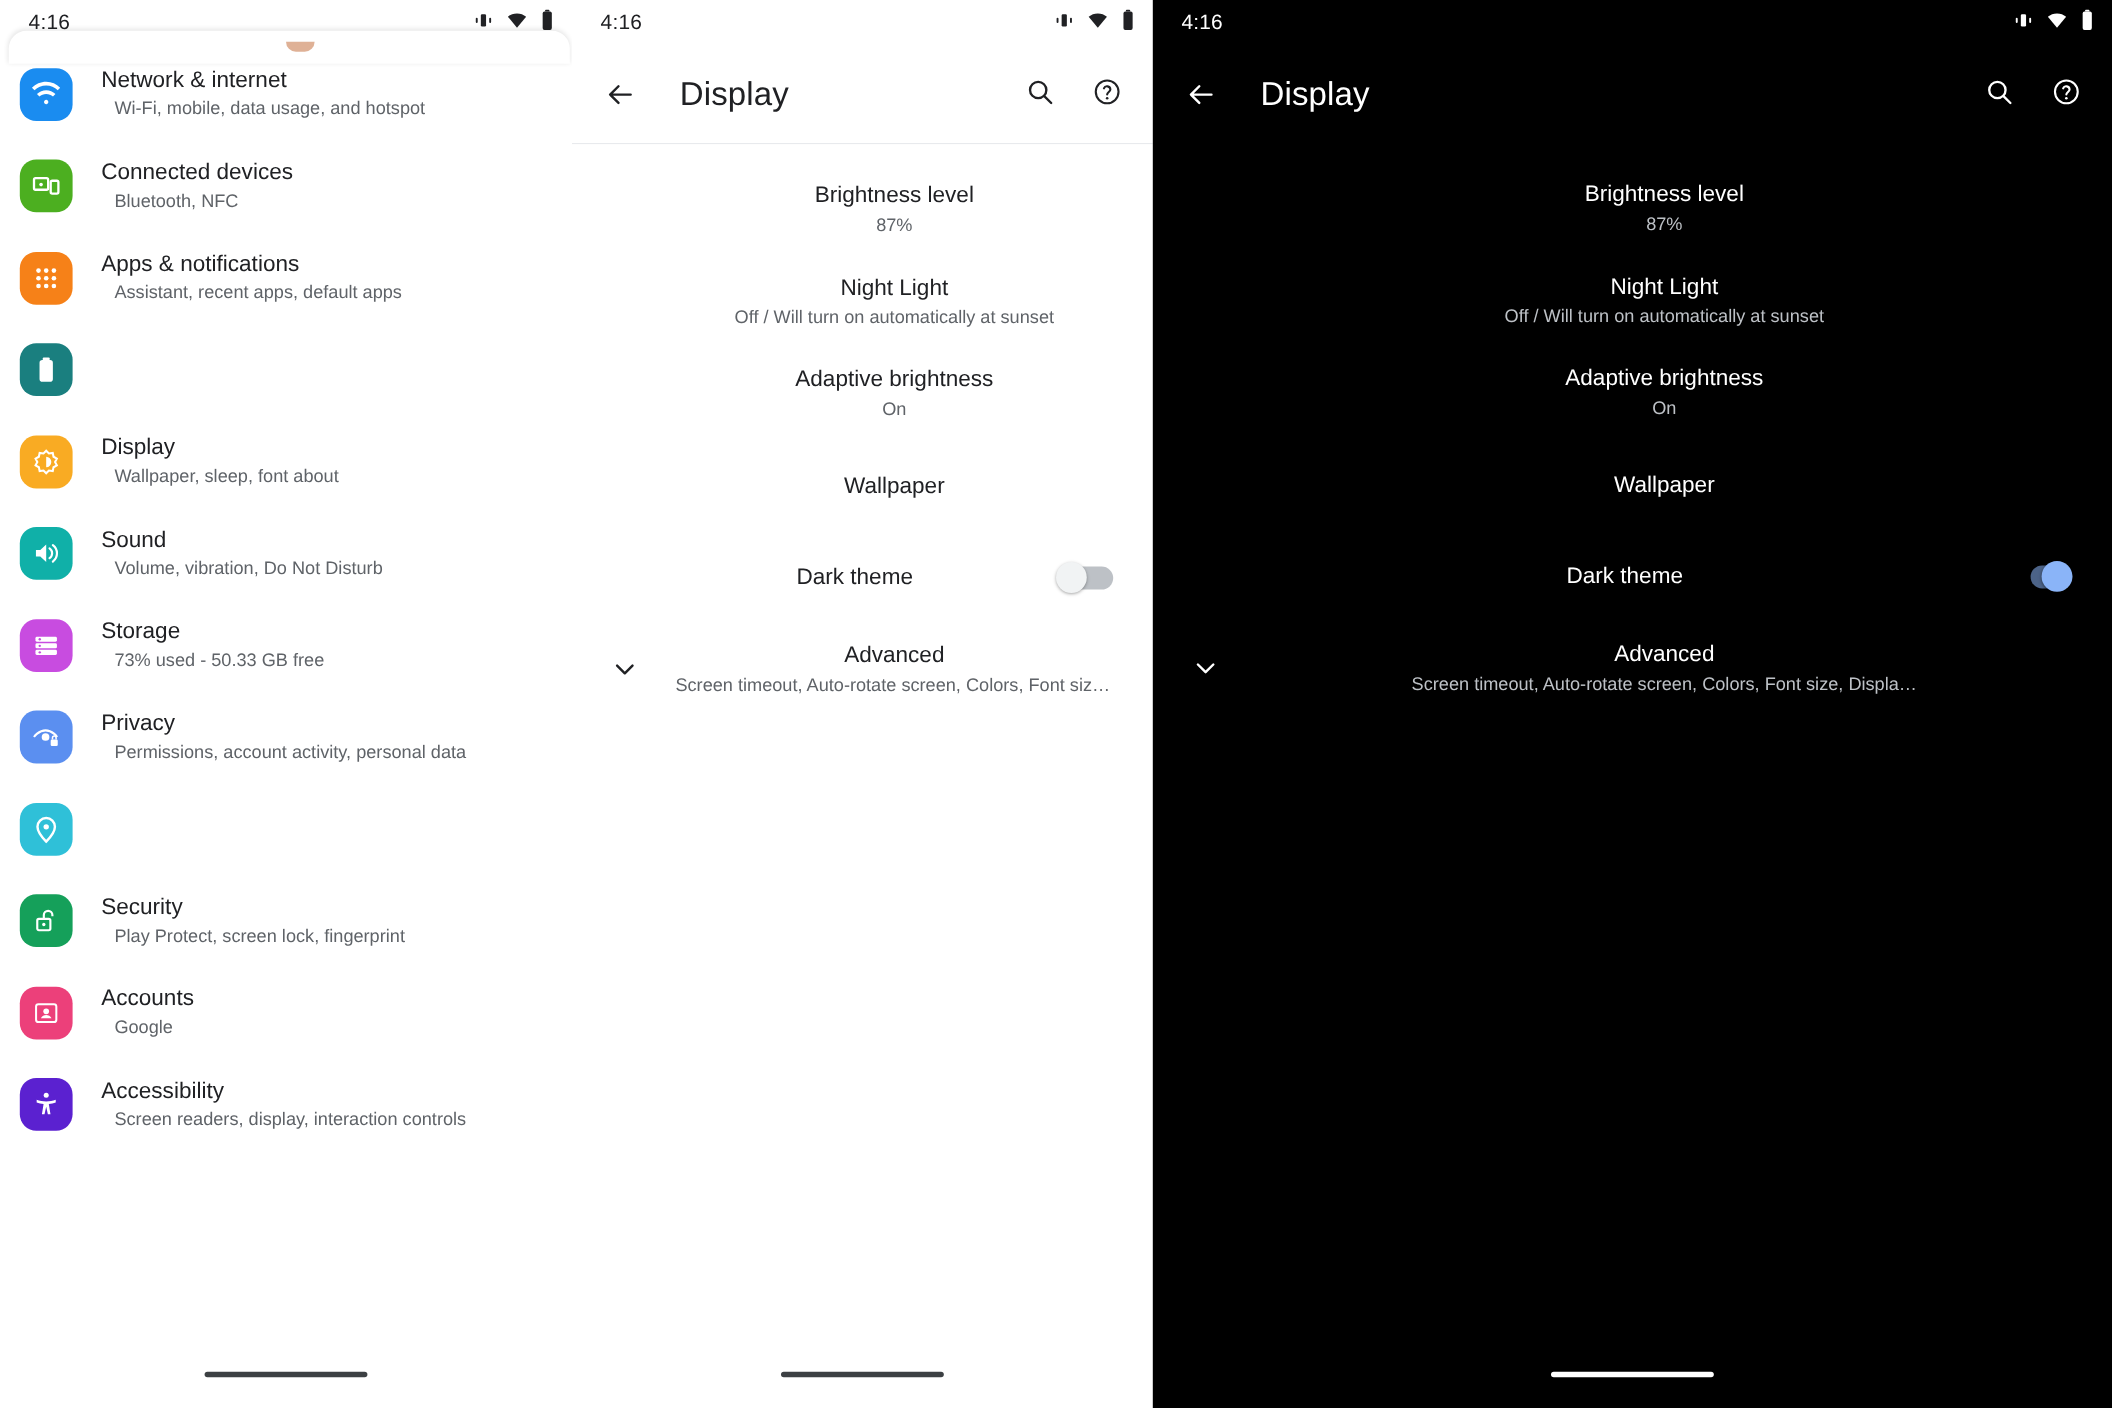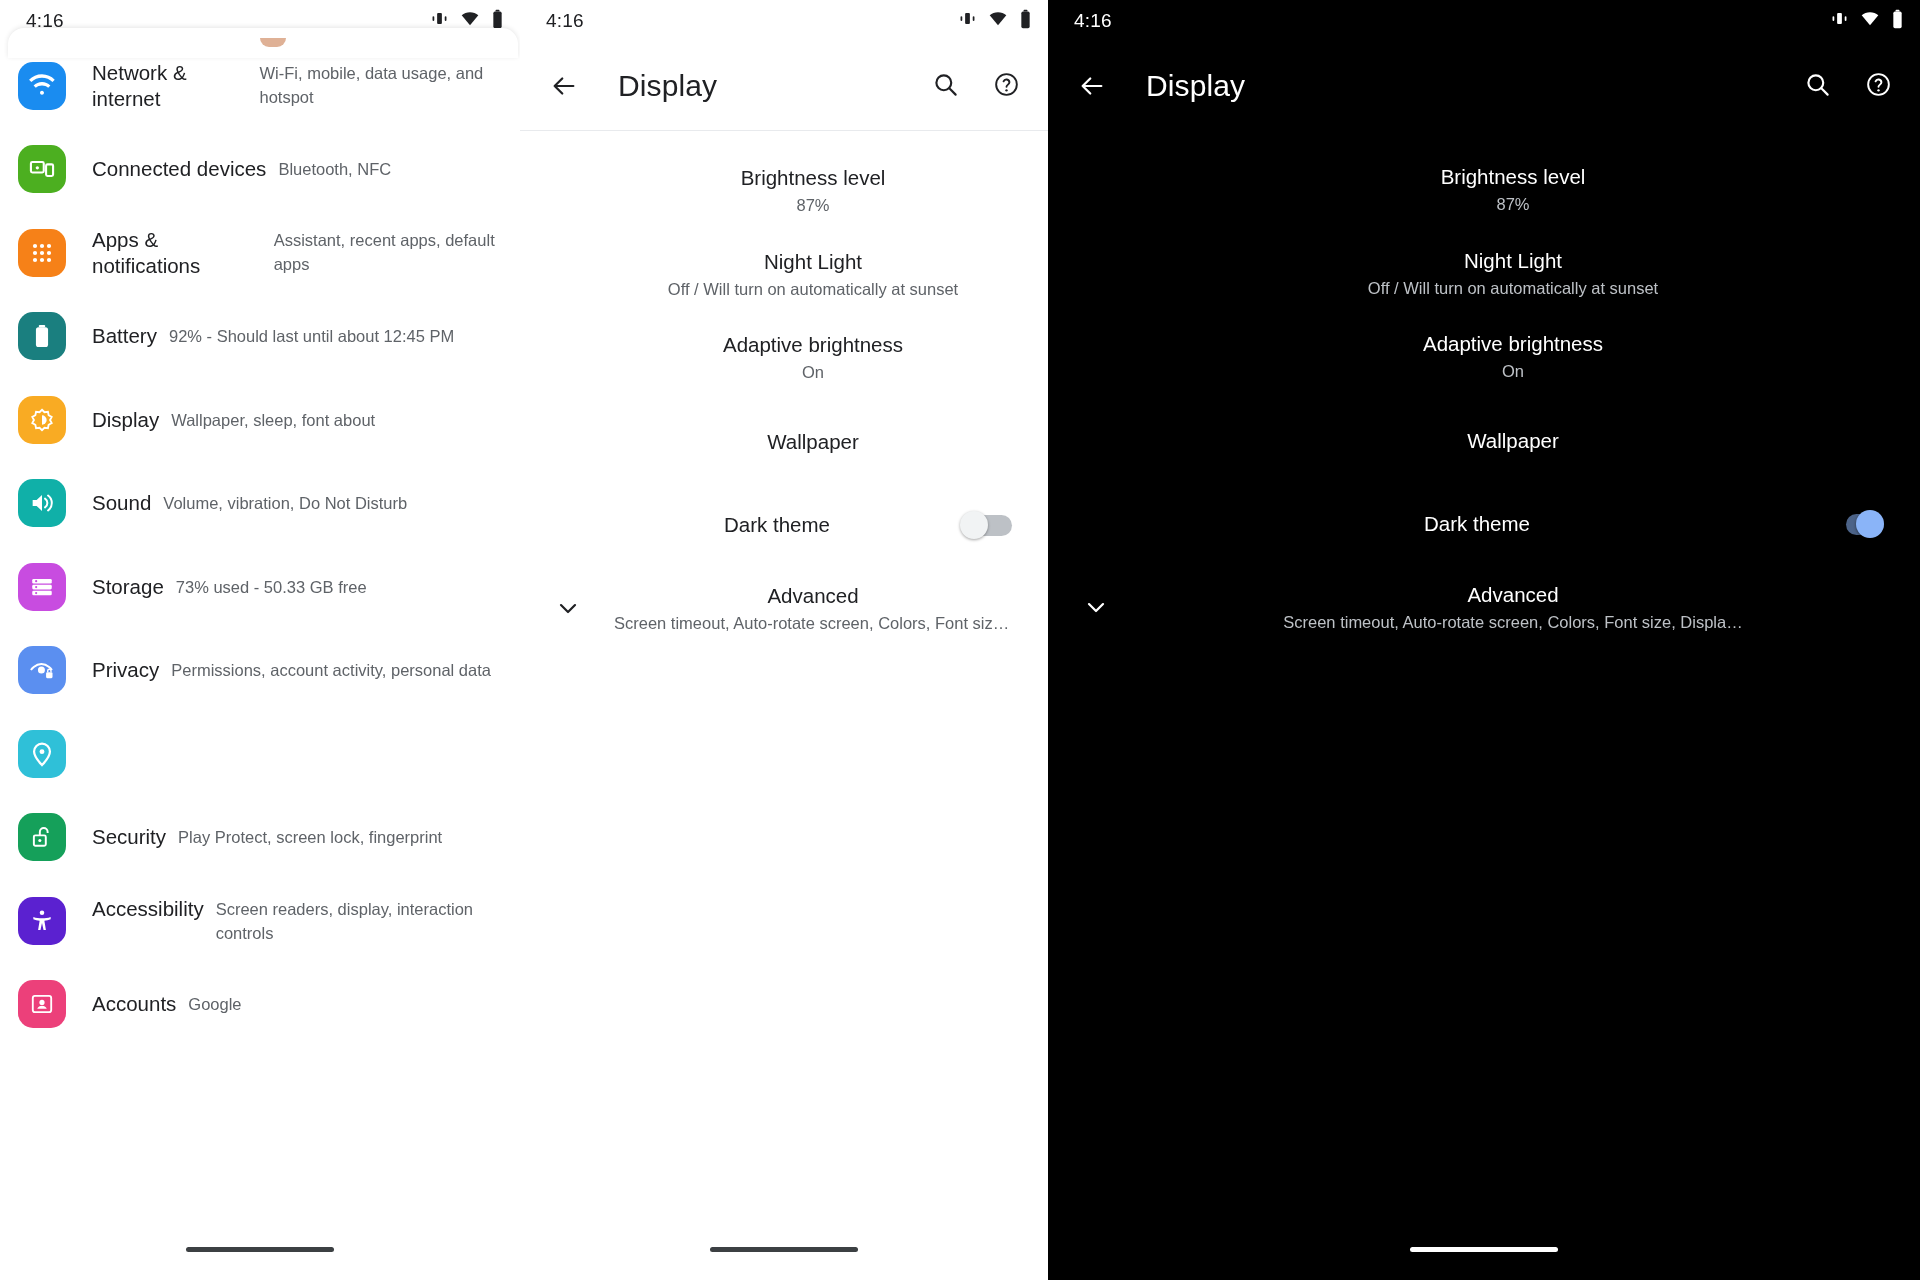--- a/index.html
+++ b/index.html
@@ -42,21 +42,21 @@
   .settings-list { position: absolute; top: 44px; left: 0; right: 0; }
   .srow {
     display: flex; align-items: center; height: 83.5px; padding-left: 18px;
   }
   .sicon {
     width: 48px; height: 48px; border-radius: 15px; flex: 0 0 48px;
     display: flex; align-items: center; justify-content: center;
     margin-right: 26px;
   }
   .sicon svg { display: block; }
-  .stext { display: flex; flex-direction: row; }
+  .stext { display: flex; flex-direction: column; }
   .stitle { font-size: 20.5px; color: #202124; line-height: 26px; }
   .ssub { font-size: 16.5px; color: #5f6368; line-height: 24px; margin-top: 1px; margin-left: 12px; }
 
   .nav-pill {
     position: absolute; bottom: 28px; left: 50%; transform: translateX(-50%);
     width: 148px; height: 5px; border-radius: 3px; background: #3c4043;
   }
   .nav-pill.dark { background: #ffffff; }
 
   
@@ -190,24 +190,20 @@
         </span>
       </div>
 
       <div class="srow">
         <span class="sicon" style="background:#1a7f7f">
           <svg width="28" height="28" viewBox="0 0 24 24" fill="#fff">
               <rect x="9.2" y="2.5" width="5.6" height="2.2" rx="1"></rect>
               <rect x="6.8" y="4.5" width="10.4" height="17" rx="2.2"></rect>
             </svg>
         </span>
-        <span class="stext">
-          <span class="stitle">Battery</span>
-          <span class="ssub">92% - Should last until about 12:45 PM</span>
-        </span>
       </div>
 
       <div class="srow">
         <span class="sicon" style="background:#f9ab23">
           <svg width="28" height="28" viewBox="0 0 24 24" fill="none" stroke="#fff" stroke-width="1.6">
               <path d="M12 3.2l2.1 2.1 3-.4.6 3 2.6 1.5-1.4 2.6 1.4 2.6-2.6 1.5-.6 3-3-.4L12 20.8 9.9 18.7l-3 .4-.6-3L3.7 14.6 5.1 12 3.7 9.4l2.6-1.5.6-3 3 .4z"></path>
               <path d="M12 8v8a4 4 0 0 0 0-8z" fill="#fff" stroke="none"></path>
             </svg>
         </span>
         <span class="stext">
@@ -279,43 +275,43 @@
               <circle cx="10" cy="15.2" r="1.4" fill="#fff" stroke="none"></circle>
             </svg>
         </span>
         <span class="stext">
           <span class="stitle">Security</span>
           <span class="ssub">Play Protect, screen lock, fingerprint</span>
         </span>
       </div>
 
       <div class="srow">
-        <span class="sicon" style="background:#5b21d0">
-          <svg width="26" height="26" viewBox="0 0 24 24" fill="#fff">
-              <circle cx="12" cy="4.3" r="2.1"></circle>
-              <path d="M20 8.2c-2.5.9-5.2 1.3-8 1.3s-5.5-.4-8-1.3v2.2c1.8.7 3.8 1.1 5.8 1.3l-1.4 8.6h2.2l1.4-6.4 1.4 6.4h2.2l-1.4-8.6c2-.2 4-.6 5.8-1.3V8.2z"></path>
-            </svg>
-        </span>
-        <span class="stext">
-          <span class="stitle">Accessibility</span>
-          <span class="ssub">Screen readers, display, interaction controls</span>
-        </span>
-      </div>
-
-      <div class="srow">
         <span class="sicon" style="background:#ec407a">
           <svg width="26" height="26" viewBox="0 0 24 24" fill="none" stroke="#fff" stroke-width="1.7">
               <rect x="3.5" y="4.5" width="17" height="15" rx="2"></rect>
               <circle cx="12" cy="10.5" r="2.4" fill="#fff" stroke="none"></circle>
               <path d="M7.6 16.4c.7-1.9 2.4-2.8 4.4-2.8s3.7.9 4.4 2.8" fill="#fff" stroke="none"></path>
             </svg>
         </span>
         <span class="stext">
           <span class="stitle">Accounts</span>
           <span class="ssub">Google</span>
+        </span>
+      </div>
+
+      <div class="srow">
+        <span class="sicon" style="background:#5b21d0">
+          <svg width="26" height="26" viewBox="0 0 24 24" fill="#fff">
+              <circle cx="12" cy="4.3" r="2.1"></circle>
+              <path d="M20 8.2c-2.5.9-5.2 1.3-8 1.3s-5.5-.4-8-1.3v2.2c1.8.7 3.8 1.1 5.8 1.3l-1.4 8.6h2.2l1.4-6.4 1.4 6.4h2.2l-1.4-8.6c2-.2 4-.6 5.8-1.3V8.2z"></path>
+            </svg>
+        </span>
+        <span class="stext">
+          <span class="stitle">Accessibility</span>
+          <span class="ssub">Screen readers, display, interaction controls</span>
         </span>
       </div>
 
     </div>
 
     <div class="nav-pill"></div>
   </div>
 
   <div class="panel panel-display-light light">
     <div class="statusbar">

